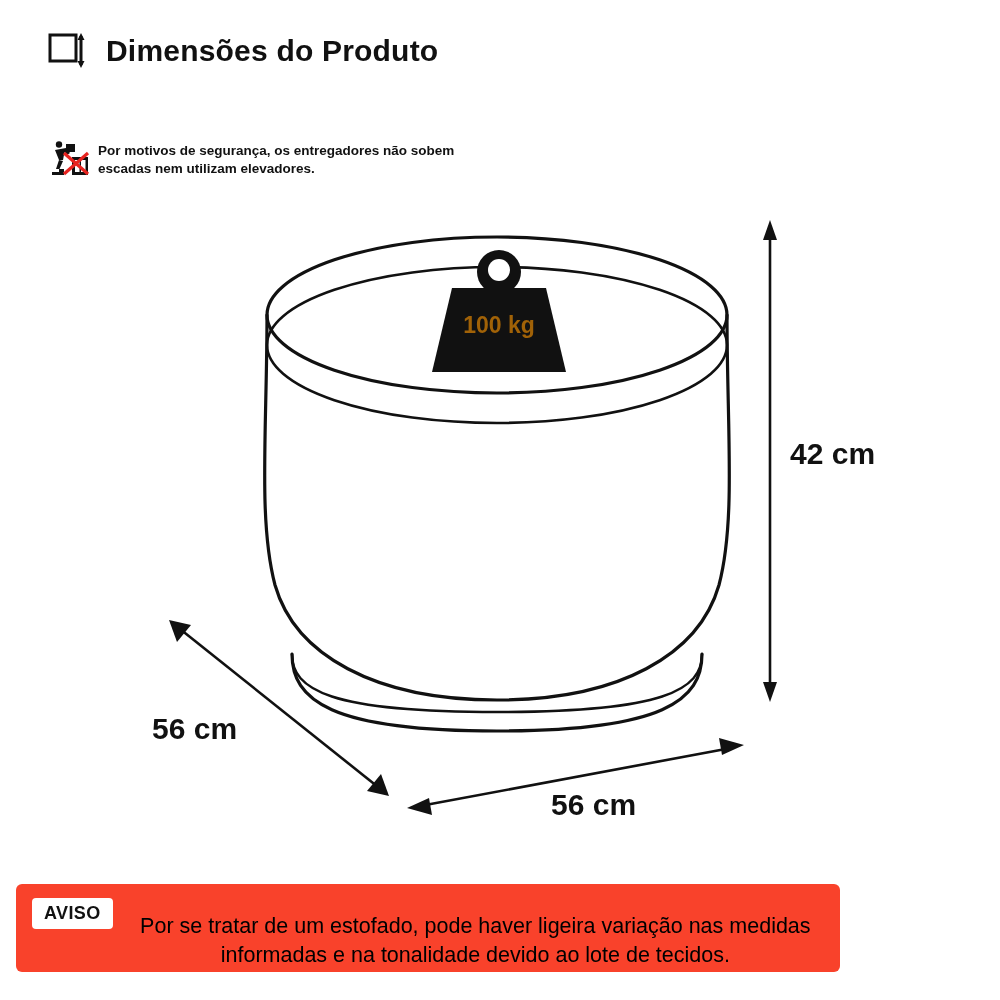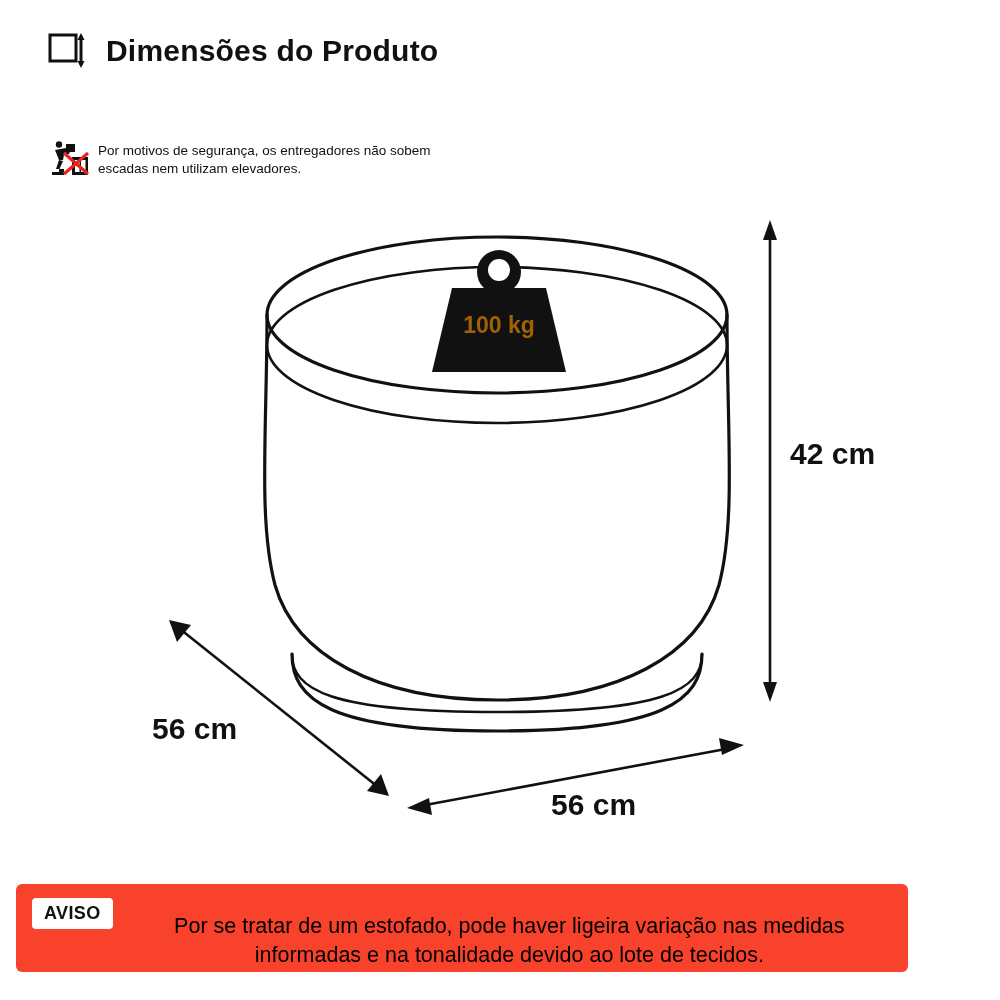--- a/index.html
+++ b/index.html
@@ -55,21 +55,21 @@
   }
   .notice-icon {
     width: 40px;
     height: 38px;
     flex: 0 0 auto;
     margin-top: 1px;
   }
   .notice-text {
     font-size: 13.5px;
     line-height: 1.35;
-    font-weight: normal;
+    font-weight: bold;
     color: #111111;
     max-width: 380px;
     padding-top: 4px;
   }
 
   
   .diagram {
     position: absolute;
     left: 0;
     top: 0;
@@ -99,21 +99,21 @@
     font-weight: bold;
     color: #a16207;
     white-space: nowrap;
   }
 
   
   .footer {
     position: absolute;
     left: 16px;
     top: 884px;
-    width: 892px;
+    width: 824px;
     height: 88px;
     background: #f9422b;
     border-radius: 6px;
     display: flex;
     align-items: center;
     justify-content: flex-start;
     gap: 14px;
     padding: 0 16px;
     box-sizing: border-box;
   }

